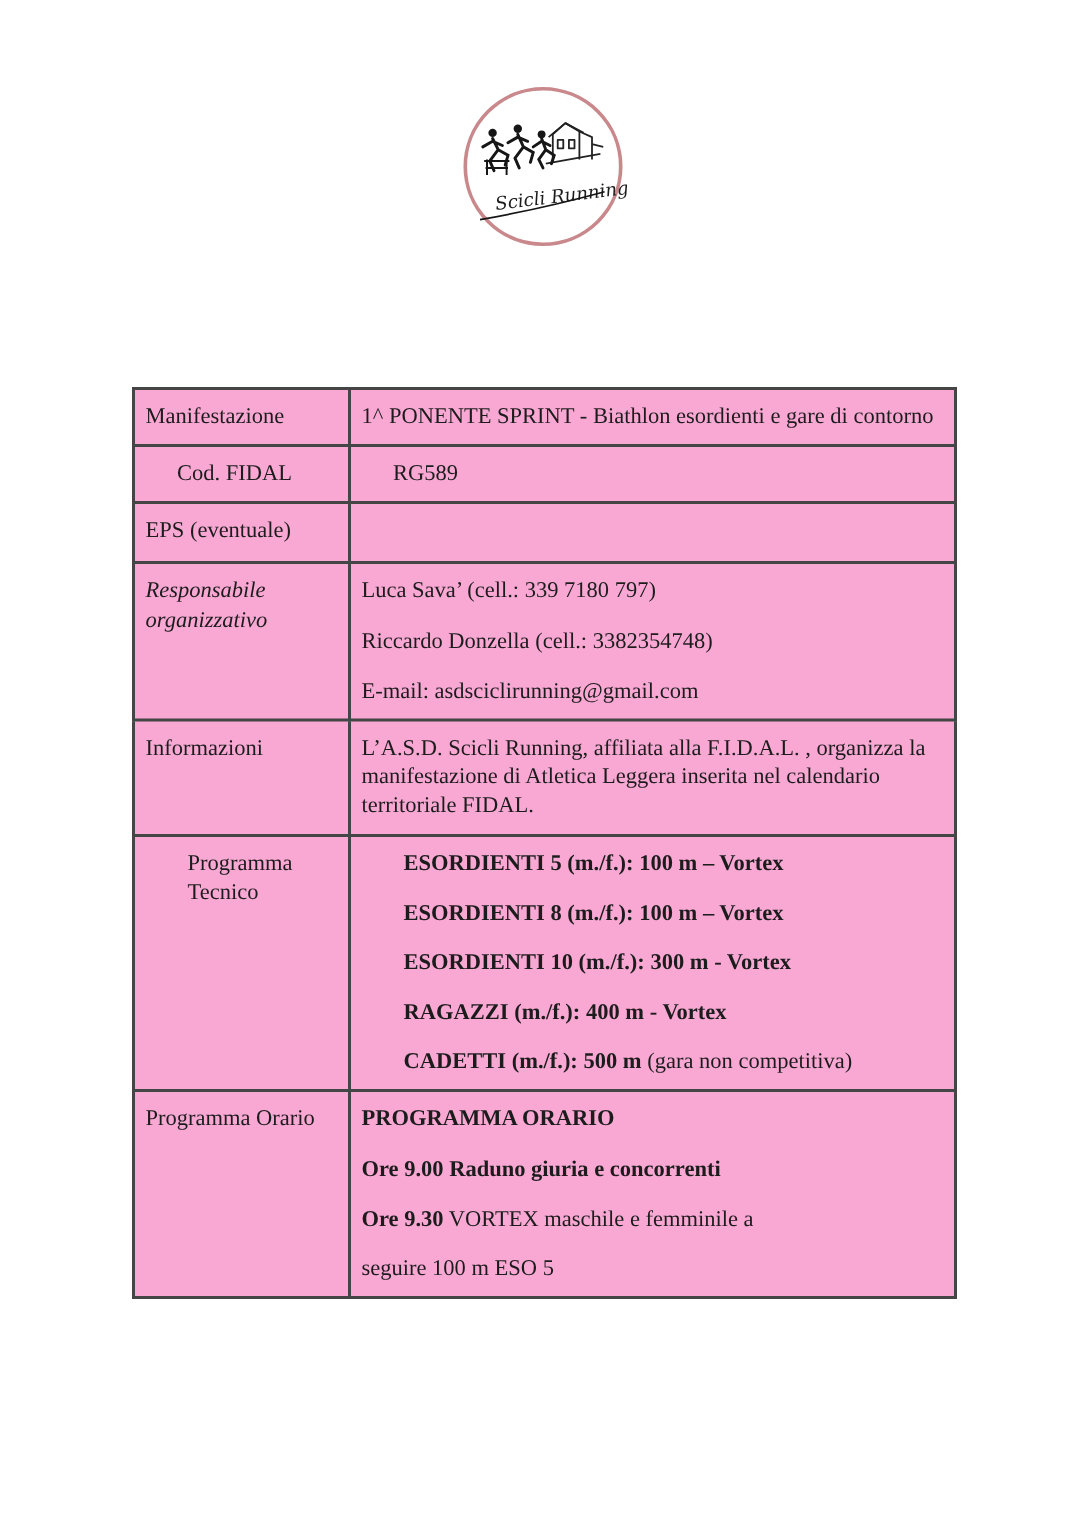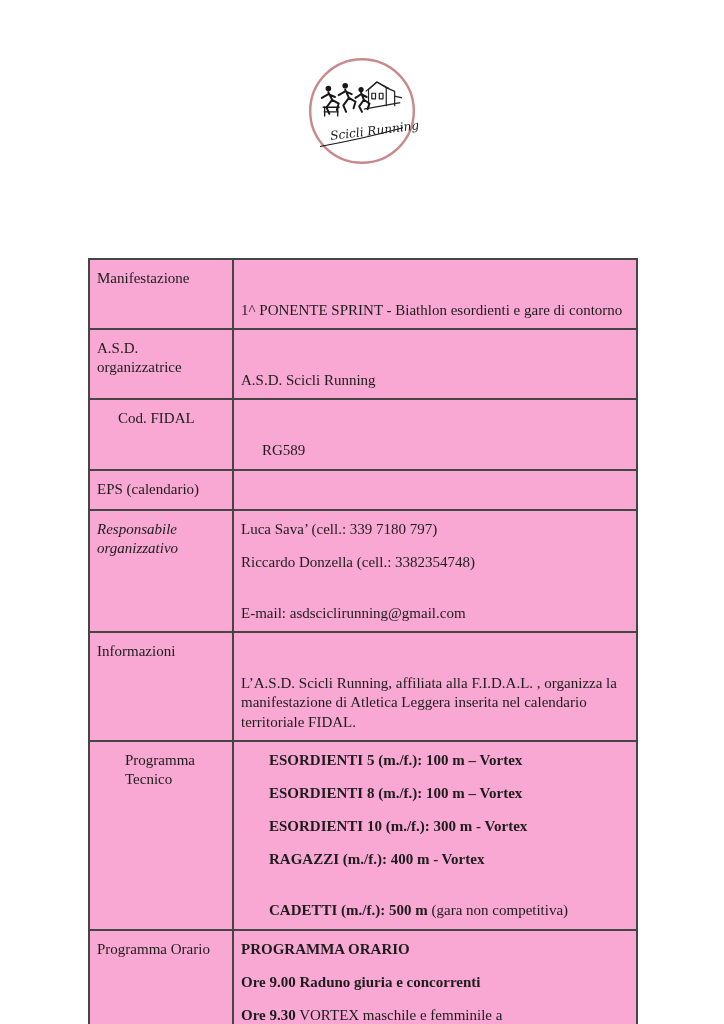--- a/index.html
+++ b/index.html
@@ -48,21 +48,21 @@
     font-size: 15px;
     line-height: 1.28;
     padding: 9px 12px 8px 7px;
     background: #f9a8d4;
   }
   td.label-cell { width: 144px; padding-left: 7px; }
   td.value-cell { width: 404px; padding-left: 11px; }
   td.label-spread { line-height: 2.15; font-style: italic; }
 
   .value-cell p { margin: 0 0 14px 0; }
-  .value-cell p:last-child { margin-bottom: 0; margin-top: 32px; }
+  .value-cell p:last-child { margin-bottom: 0; }
   .seg-bold { font-weight: bold; }
 
   tr.r0 td { height: 38px; }
   tr.r1 td { height: 52px; }
   tr.r2 td { height: 34px; }
   tr.r3 td { height: 34px; padding-left: 28px; }
   tr.r4 td { height: 40px; }
   tr.r5 td { height: 100px; }
   tr.r6 td { height: 64px; }
   tr.r7 td { height: 158px; padding-left: 35px; }
@@ -107,34 +107,28 @@
 
 
   <table class="sheet">
     <tbody>
       <tr class="r0">
         <td class="label-cell">Manifestazione</td>
         <td class="value-cell">
           <p><span>1^ PONENTE SPRINT - Biathlon esordienti e gare di contorno</span></p>
         </td>
       </tr>
-      <tr class="r2">
-        <td class="label-cell">A.S.D. organizzatrice</td>
-        <td class="value-cell">
-          <p><span>A.S.D. Scicli Running</span></p>
-        </td>
-      </tr>
       <tr class="r3">
         <td class="label-cell">Cod. FIDAL</td>
         <td class="value-cell">
           <p><span>RG589</span></p>
         </td>
       </tr>
       <tr class="r4">
-        <td class="label-cell">EPS (calendario)</td>
+        <td class="label-cell">EPS (eventuale)</td>
         <td class="value-cell"></td>
       </tr>
       <tr class="r5">
         <td class="label-cell label-spread">Responsabile organizzativo</td>
         <td class="value-cell">
           <p><span>Luca Sava’ (cell.: 339 7180 797)</span></p>
           <p><span>Riccardo Donzella (cell.: 3382354748)</span></p>
           <p><span>E-mail: asdsciclirunning@gmail.com</span></p>
         </td>
       </tr>

